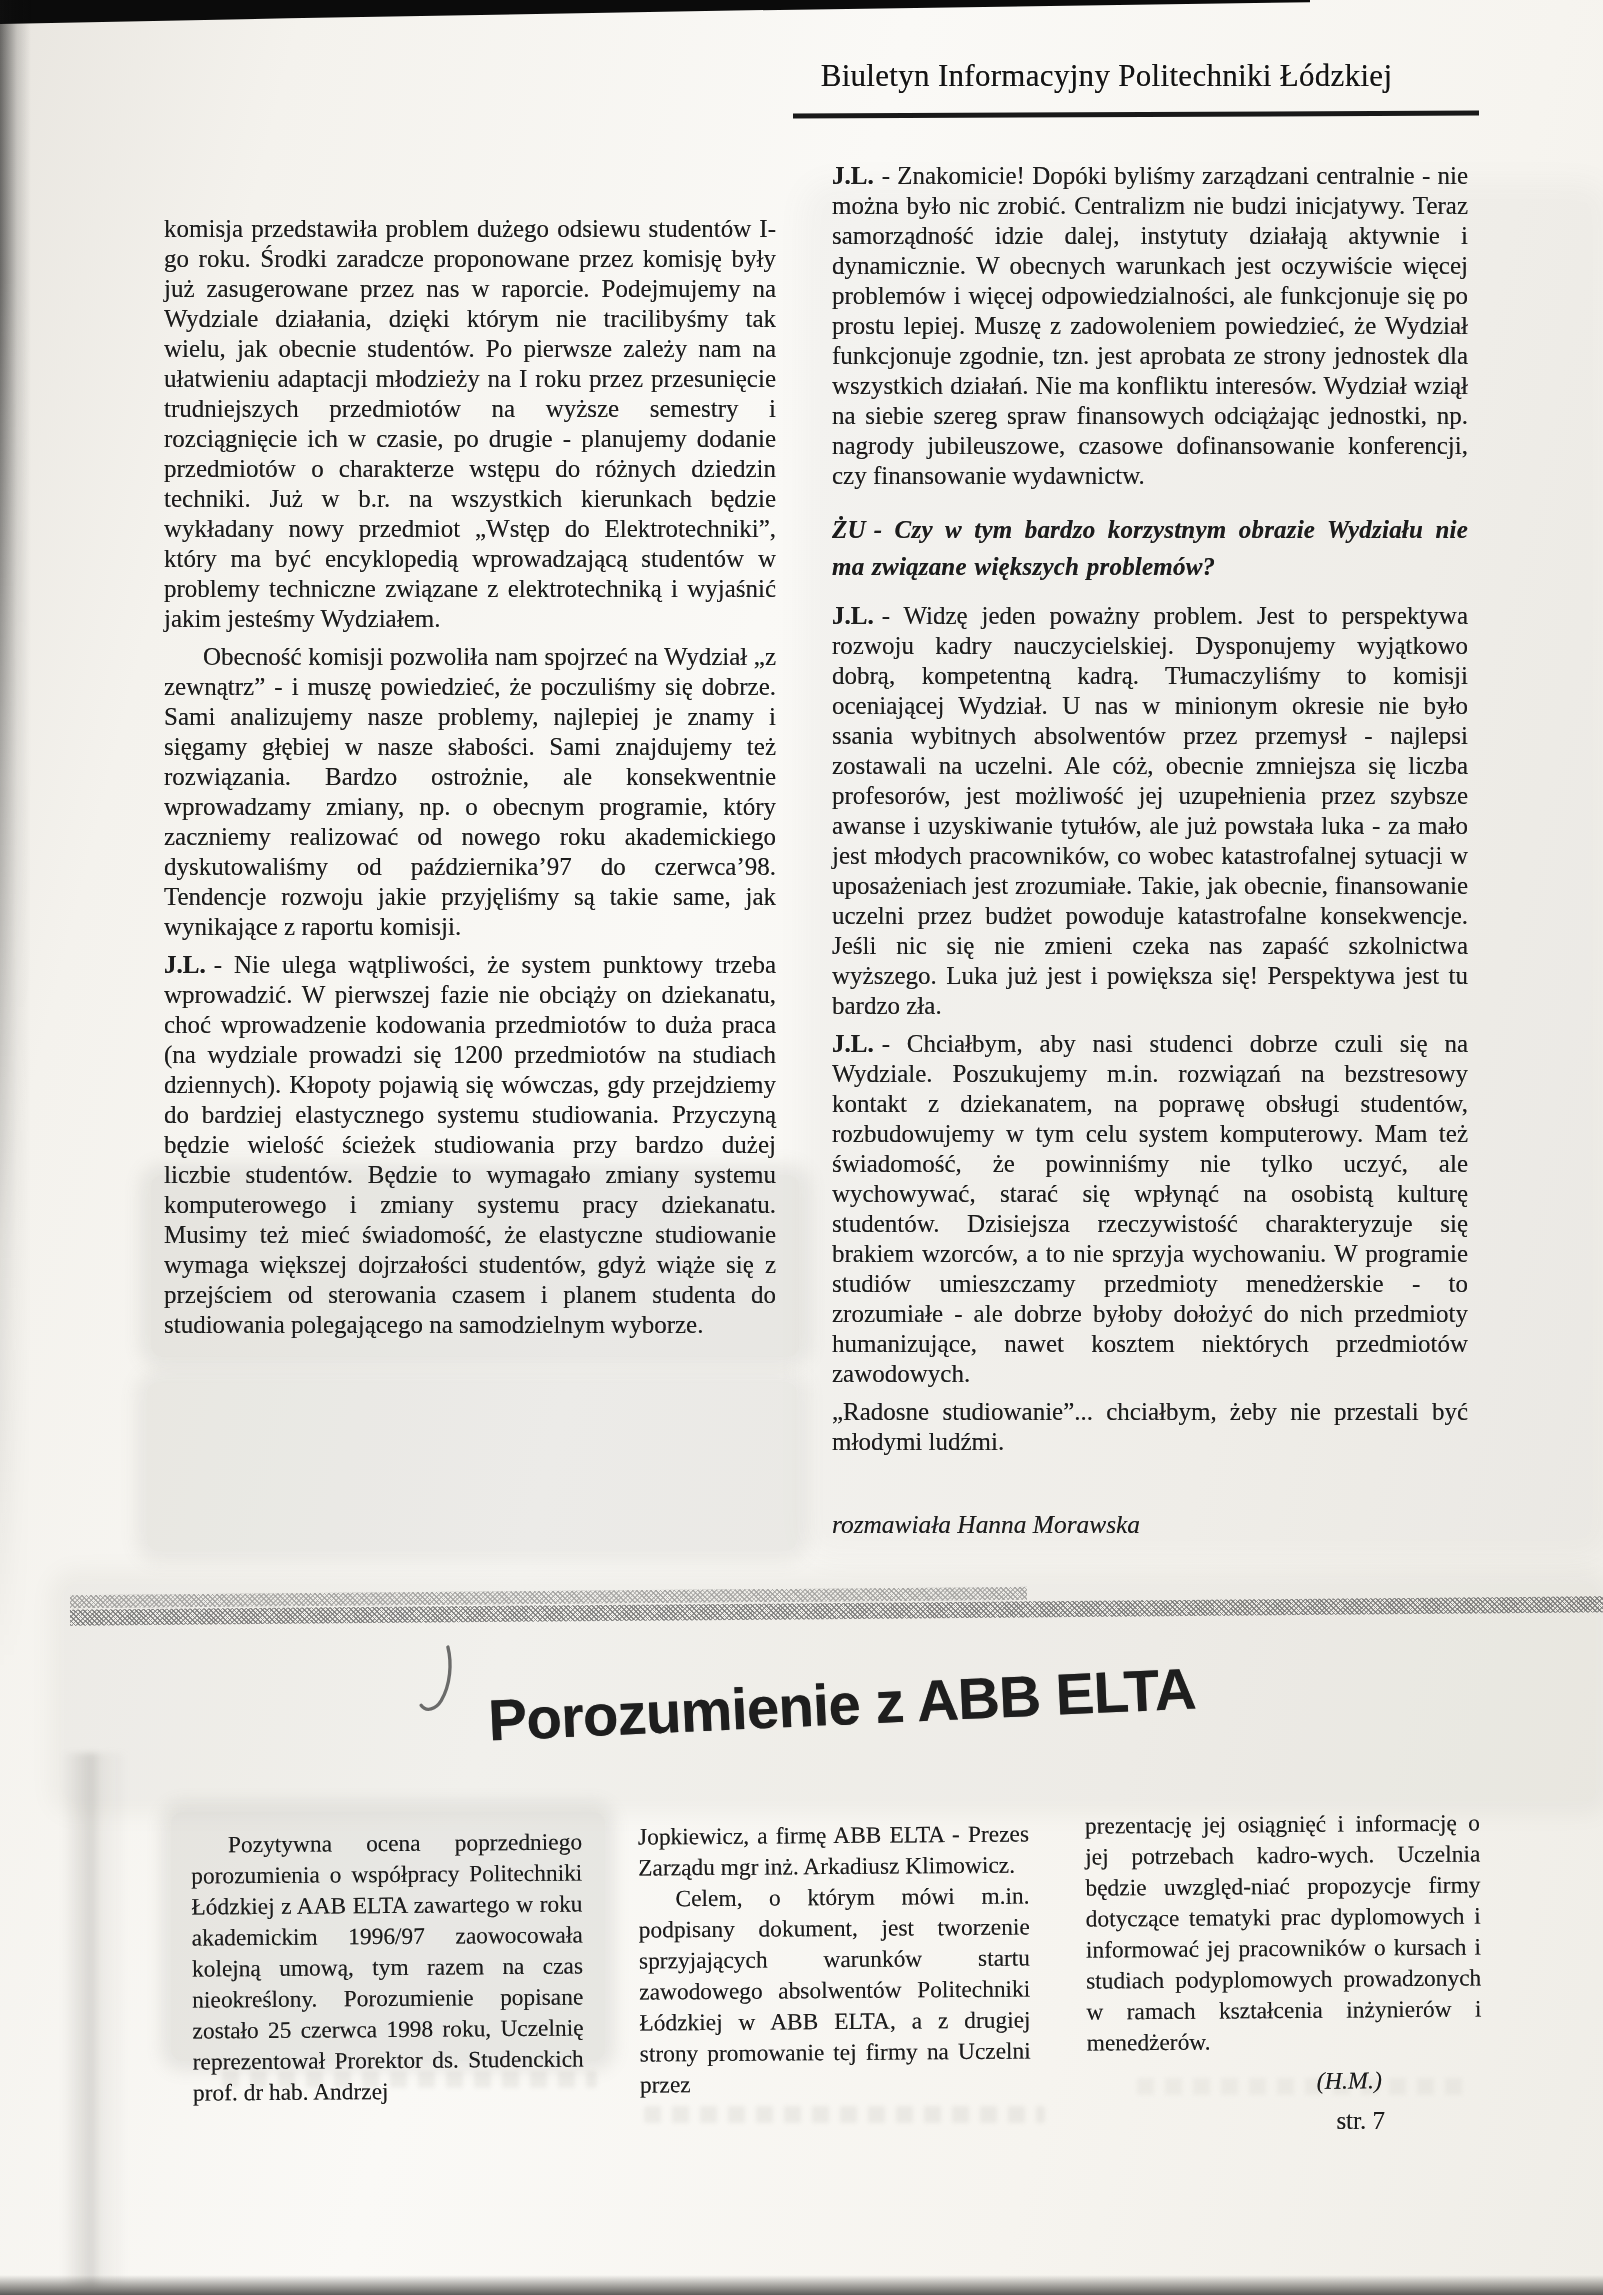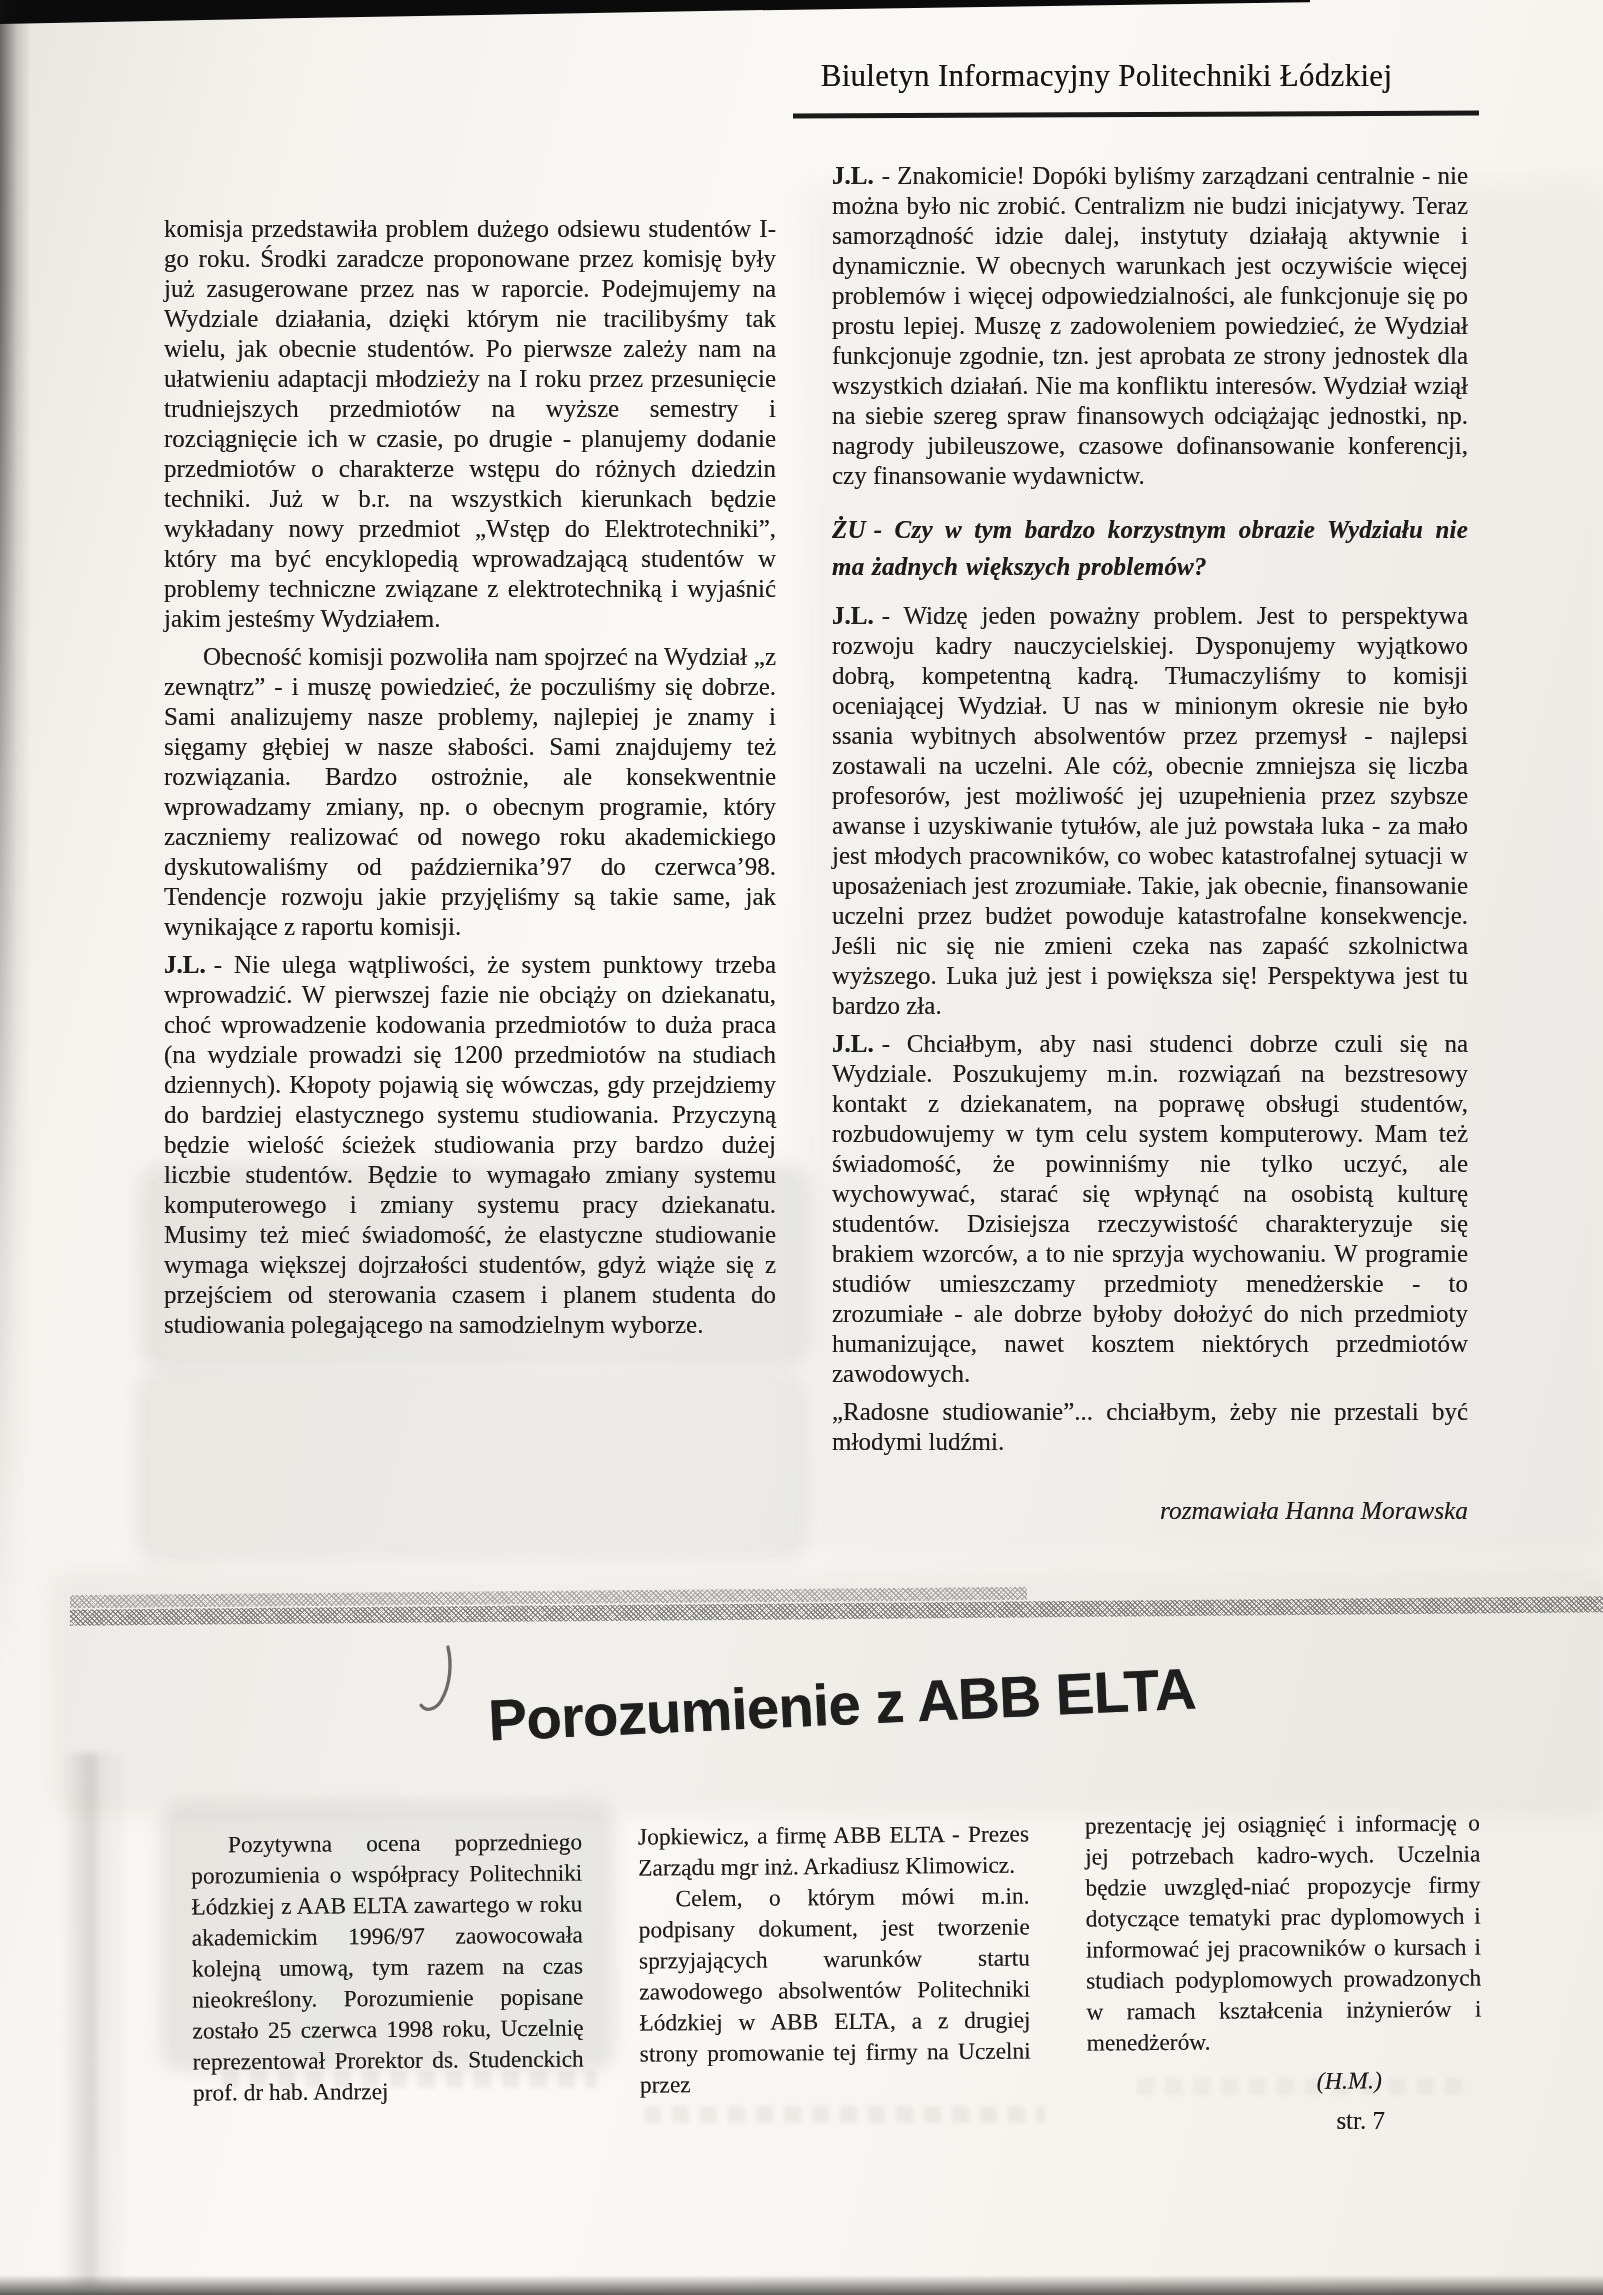--- a/index.html
+++ b/index.html
@@ -62,21 +62,21 @@
   .col-left{left:164px;top:174px;width:612px;margin-top:40px;}
   .col-right{left:832px;top:161px;width:636px;}
   .block{margin:0 0 8px 0;}
   .indent{text-indent:39px;}
   .question{
     font-weight:700;font-style:italic;line-height:37px;
     margin:20px 0 16px 0;letter-spacing:0.2px;word-spacing:1.3px;
   }
   .spk{margin-right:8px;}
   .byline{
-    text-align:right;font-style:italic;font-size:25.4px;margin-top:38px;
+    font-style:italic;font-size:25.4px;margin-top:52px;
   }
   
   .divider,.divider-2{
     position:absolute;
     background-image:
       repeating-linear-gradient(45deg,rgba(88,88,88,.85) 0 1.3px,transparent 1.3px 3.3px),
       repeating-linear-gradient(-45deg,rgba(88,88,88,.65) 0 1.3px,transparent 1.3px 3.3px);
   }
   .divider{left:70px;top:1603px;width:1533px;height:16px;transform:rotate(-.5deg);opacity:.8;}
   .divider-2{left:70px;top:1591px;width:957px;height:13.4px;transform:rotate(-.5deg);opacity:.55;}
@@ -126,21 +126,21 @@
   <div class="header-rule"></div>
 
   <div class="col col-left">
     <p class="block"><span>komisja przedstawiła problem dużego odsiewu studentów I-go roku. Środki zaradcze proponowane przez komisję były już zasugerowane przez nas w raporcie. Podejmujemy na Wydziale działania, dzięki którym nie tracilibyśmy tak wielu, jak obecnie studentów. Po pierwsze zależy nam na ułatwieniu adaptacji młodzieży na I roku przez przesunięcie trudniejszych przedmiotów na wyższe semestry i rozciągnięcie ich w czasie, po drugie - planujemy dodanie przedmiotów o charakterze wstępu do różnych dziedzin techniki. Już w b.r. na wszystkich kierunkach będzie wykładany nowy przedmiot „Wstęp do Elektrotechniki”, który ma być encyklopedią wprowadzającą studentów w problemy techniczne związane z elektrotechniką i wyjaśnić jakim jesteśmy Wydziałem.</span></p>
     <p class="block indent"><span>Obecność komisji pozwoliła nam spojrzeć na Wydział „z zewnątrz” - i muszę powiedzieć, że poczuliśmy się dobrze. Sami analizujemy nasze problemy, najlepiej je znamy i sięgamy głębiej w nasze słabości. Sami znajdujemy też rozwiązania. Bardzo ostrożnie, ale konsekwentnie wprowadzamy zmiany, np. o obecnym programie, który zaczniemy realizować od nowego roku akademickiego dyskutowaliśmy od października’97 do czerwca’98. Tendencje rozwoju jakie przyjęliśmy są takie same, jak wynikające z raportu komisji.</span></p>
     <p class="block"><b class="spk">J.L.</b><span>- Nie ulega wątpliwości, że system punktowy trzeba wprowadzić. W pierwszej fazie nie obciąży on dziekanatu, choć wprowadzenie kodowania przedmiotów to duża praca (na wydziale prowadzi się 1200 przedmiotów na studiach dziennych). Kłopoty pojawią się wówczas, gdy przejdziemy do bardziej elastycznego systemu studiowania. Przyczyną będzie wielość ścieżek studiowania przy bardzo dużej liczbie studentów. Będzie to wymagało zmiany systemu komputerowego i zmiany systemu pracy dziekanatu. Musimy też mieć świadomość, że elastyczne studiowanie wymaga większej dojrzałości studentów, gdyż wiąże się z przejściem od sterowania czasem i planem studenta do studiowania polegającego na samodzielnym wyborze.</span></p>
   </div>
 
   <div class="col col-right">
     <p class="block"><b class="spk">J.L.</b><span>- Znakomicie! Dopóki byliśmy zarządzani centralnie - nie można było nic zrobić. Centralizm nie budzi inicjatywy. Teraz samorządność idzie dalej, instytuty działają aktywnie i dynamicznie. W obecnych warunkach jest oczywiście więcej problemów i więcej odpowiedzialności, ale funkcjonuje się po prostu lepiej. Muszę z zadowoleniem powiedzieć, że Wydział funkcjonuje zgodnie, tzn. jest aprobata ze strony jednostek dla wszystkich działań. Nie ma konfliktu interesów. Wydział wziął na siebie szereg spraw finansowych odciążając jednostki, np. nagrody jubileuszowe, czasowe dofinansowanie konferencji, czy finansowanie wydawnictw.</span></p>
-    <p class="block question"><b class="spk">ŻU</b><span>- Czy w tym bardzo korzystnym obrazie Wydziału nie ma żadnych większych problemów?</span></p>
+    <p class="block question"><b class="spk">ŻU</b><span>- Czy w tym bardzo korzystnym obrazie Wydziału nie ma związane większych problemów?</span></p>
     <p class="block"><b class="spk">J.L.</b><span>- Widzę jeden poważny problem. Jest to perspektywa rozwoju kadry nauczycielskiej. Dysponujemy wyjątkowo dobrą, kompetentną kadrą. Tłumaczyliśmy to komisji oceniającej Wydział. U nas w minionym okresie nie było ssania wybitnych absolwentów przez przemysł - najlepsi zostawali na uczelni. Ale cóż, obecnie zmniejsza się liczba profesorów, jest możliwość jej uzupełnienia przez szybsze awanse i uzyskiwanie tytułów, ale już powstała luka - za mało jest młodych pracowników, co wobec katastrofalnej sytuacji w uposażeniach jest zrozumiałe. Takie, jak obecnie, finansowanie uczelni przez budżet powoduje katastrofalne konsekwencje. Jeśli nic się nie zmieni czeka nas zapaść szkolnictwa wyższego. Luka już jest i powiększa się! Perspektywa jest tu bardzo zła.</span></p>
     <p class="block"><b class="spk">J.L.</b><span>- Chciałbym, aby nasi studenci dobrze czuli się na Wydziale. Poszukujemy m.in. rozwiązań na bezstresowy kontakt z dziekanatem, na poprawę obsługi studentów, rozbudowujemy w tym celu system komputerowy. Mam też świadomość, że powinniśmy nie tylko uczyć, ale wychowywać, starać się wpłynąć na osobistą kulturę studentów. Dzisiejsza rzeczywistość charakteryzuje się brakiem wzorców, a to nie sprzyja wychowaniu. W programie studiów umieszczamy przedmioty menedżerskie - to zrozumiałe - ale dobrze byłoby dołożyć do nich przedmioty humanizujące, nawet kosztem niektórych przedmiotów zawodowych.</span></p>
     <p class="block"><span>„Radosne studiowanie”... chciałbym, żeby nie przestali być młodymi ludźmi.</span></p>
     <div class="byline">rozmawiała Hanna Morawska</div>
   </div>
 
   <div class="divider-2"></div>
   <div class="divider"></div>
 
   <svg class="pen-mark" width="47" height="75" viewBox="0 0 70 112">

